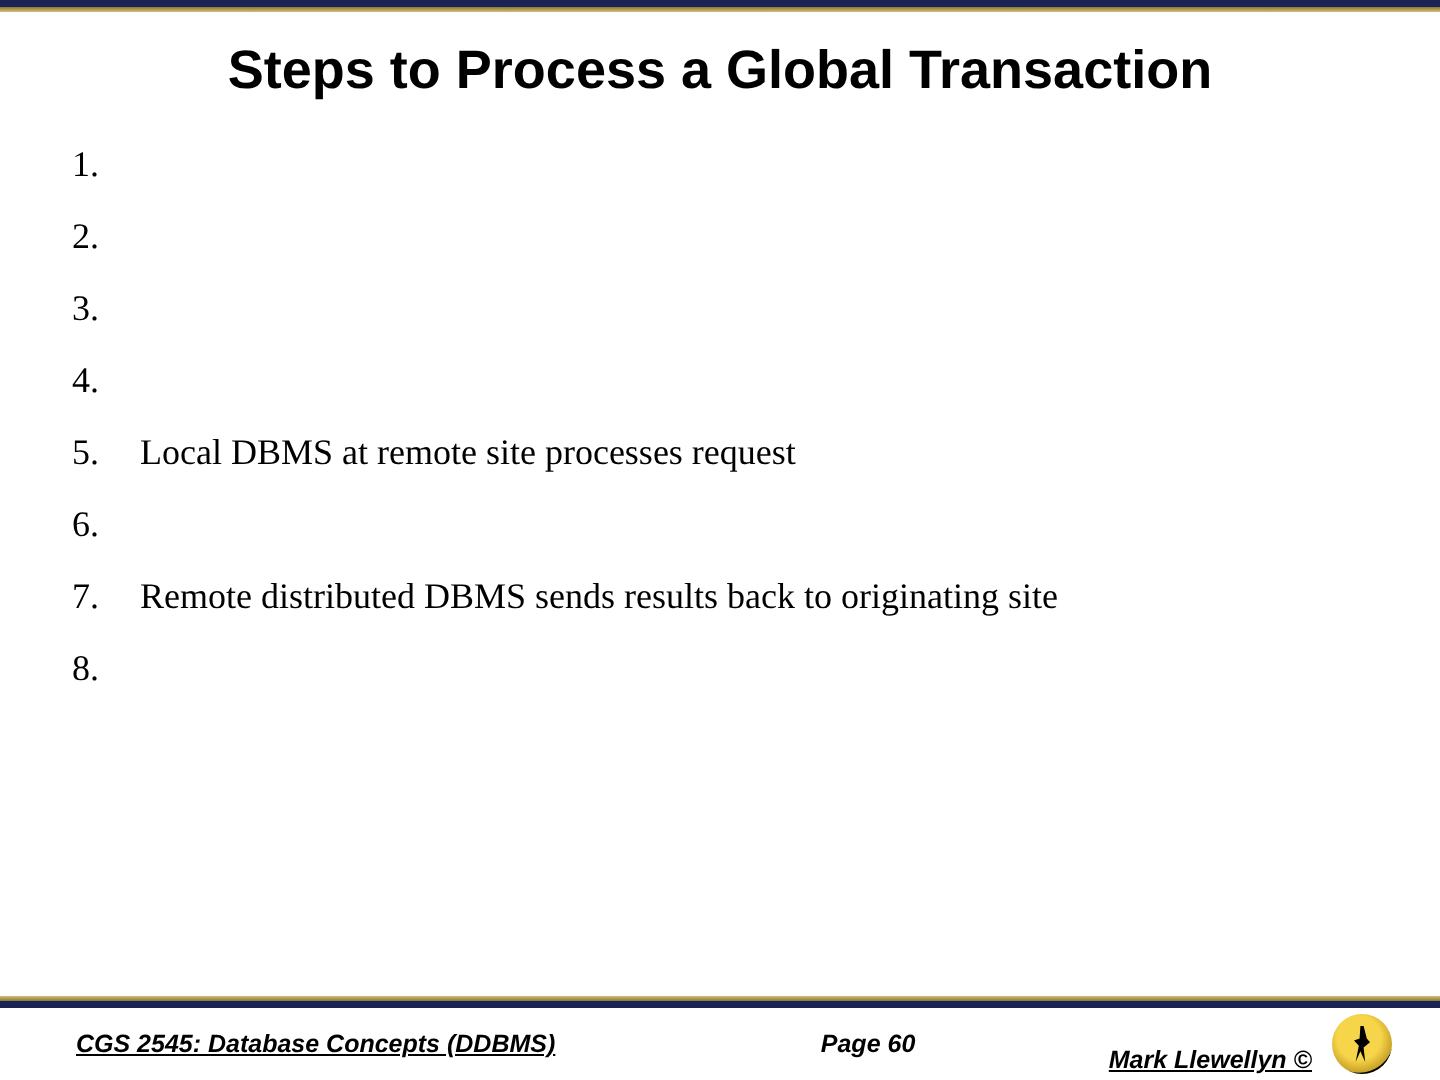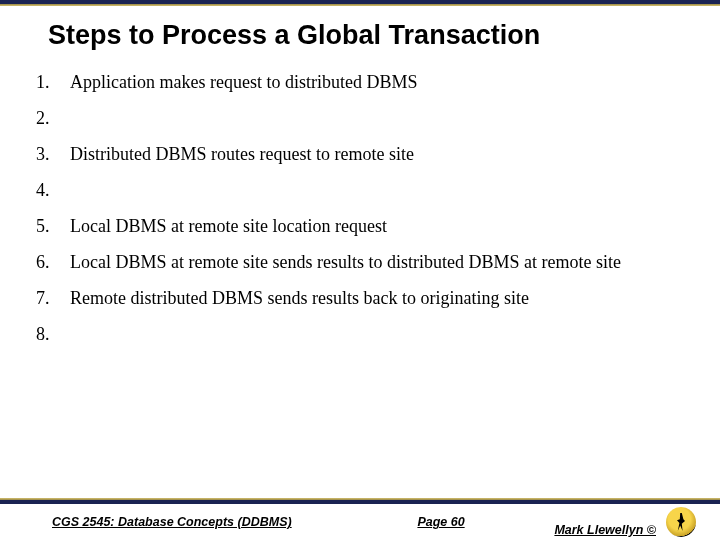--- a/index.html
+++ b/index.html
@@ -12,24 +12,23 @@
   }
   .top-band {
     position: absolute;
     top: 0; left: 0; right: 0;
     height: 6px;
     background: linear-gradient(to bottom, #1a2352 0%, #1a2352 60%, #8a7a3a 60%, #d4c070 100%);
   }
   .title {
     font-size: 27px;
     font-weight: bold;
-    text-align: left;
+    text-align: center;
     padding: 20px 20px 14px 20px;
     color: #000;
-    margin-left: 28px;
   }
   .steps {
     padding: 0 36px 0 36px;
   }
   .step {
     display: flex;
     align-items: flex-start;
     font-family: "Times New Roman", Times, serif;
     font-size: 18px;
     line-height: 1.22;
@@ -46,35 +45,35 @@
   }
   .step .txt b { font-weight: bold; }
   .bottom-band {
     position: absolute;
     left: 0; right: 0; bottom: 36px;
     height: 6px;
     background: linear-gradient(to bottom, #d4c070 0%, #8a7a3a 40%, #1a2352 40%, #1a2352 100%);
   }
   .footer {
     position: absolute;
-    left: 16px; right: 0; bottom: 0;
+    left: 2px; right: 0; bottom: 0;
     height: 36px;
     display: flex;
     align-items: center;
     justify-content: space-between;
     padding: 0 24px 0 36px;
     font-size: 12.5px;
     font-style: italic;
     font-weight: bold;
     font-family: Arial, Helvetica, sans-serif;
     color: #000;
     gap: 48px;
   }
   .footer .left { text-decoration: underline; }
-  .footer .mid { text-decoration: underline; margin-left: 36px; }
+  .footer .mid { margin-left: 36px; }
   .footer .right-group {
     display: flex;
     align-items: flex-end;
     gap: 10px;
   }
   .footer .right { text-decoration: underline; }
   .logo {
     width: 30px; height: 30px;
     border-radius: 50%;
     background: radial-gradient(circle at 45% 40%, #f7d54a 0%, #f7d54a 45%, #c9a227 70%, #000 72%, #000 100%);
@@ -93,39 +92,36 @@
 </head>
 <body>
 
 <div class="top-band"></div>
 
 <div class="title">Steps to Process a Global Transaction</div>
 
 <div class="steps">
   <div class="step">
     <div class="num">1.</div>
-    <div class="txt">Application makes request to distributed DBMS</div>
   </div>
   <div class="step">
     <div class="num">2.</div>
   </div>
   <div class="step">
     <div class="num">3.</div>
-    <div class="txt">Distributed DBMS routes request to remote site</div>
   </div>
   <div class="step">
     <div class="num">4.</div>
   </div>
   <div class="step">
     <div class="num">5.</div>
-    <div class="txt">Local DBMS at remote site location request</div>
+    <div class="txt">Local DBMS at remote site processes request</div>
   </div>
   <div class="step">
     <div class="num">6.</div>
-    <div class="txt">Local DBMS at remote site sends results to distributed DBMS at remote site</div>
   </div>
   <div class="step">
     <div class="num">7.</div>
     <div class="txt">Remote distributed DBMS sends results back to originating site</div>
   </div>
   <div class="step">
     <div class="num">8.</div>
   </div>
 </div>
 

